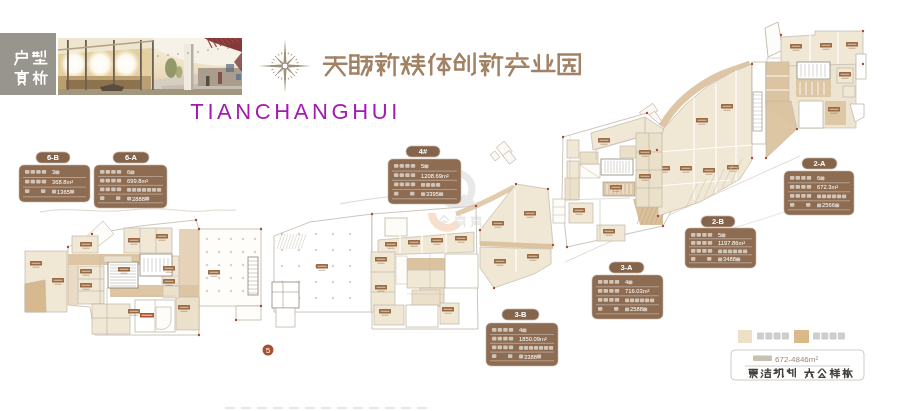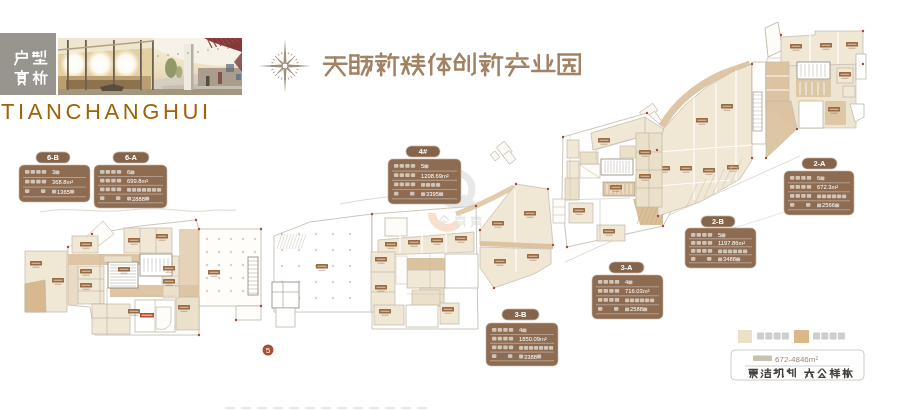--- a/index.html
+++ b/index.html
@@ -1,18 +1,18 @@
 <!DOCTYPE html>
 <html><head><meta charset="utf-8">
 <style>
 html,body{margin:0;padding:0;background:#ffffff;}
 #page{position:relative;width:900px;height:411px;overflow:hidden;background:#ffffff;font-family:"Liberation Sans",sans-serif;}
 #graylab{position:absolute;left:0;top:33px;width:56px;height:62px;background:#98948e;}
 #photo{position:absolute;left:58px;top:38px;width:184px;height:57px;}
-#tch{position:absolute;left:1px;top:99px;width:400px;font-size:22px;letter-spacing:3.6px;color:#a16207;}
+#tch{position:absolute;left:1px;top:99px;width:400px;font-size:22px;letter-spacing:3.6px;color:#a21caf;text-align:right;}
 </style></head>
 <body>
 <div id="page">
 <svg style="position:absolute;left:0;top:0" width="900" height="411" viewBox="0 0 900 411">
       <path d="M40,212 C70,206 95,214 130,210 C165,206 185,213 205,211 C220,209 228,211 236,210" stroke="#d9d3c7" stroke-width="0.9" fill="none" opacity="1"></path>
       <path d="M340,204 C370,198 400,196 430,192 C445,190 452,189 458,188" stroke="#d9d3c7" stroke-width="0.9" fill="none" opacity="1"></path>
       <path d="M565,262 L800,156" stroke="#ddd7cc" stroke-width="0.9" fill="none" opacity="1"></path>
       <path d="M700,236 C740,228 790,210 830,196" stroke="#e3ded4" stroke-width="0.8" fill="none" opacity="1"></path>
       <line x1="225" y1="408" x2="432" y2="408" stroke="#e9e7e3" stroke-width="1.8" stroke-dasharray="10,6"></line>
       <g stroke="#c3b4a2" stroke-width="0.7" fill="#fbf9f4">

